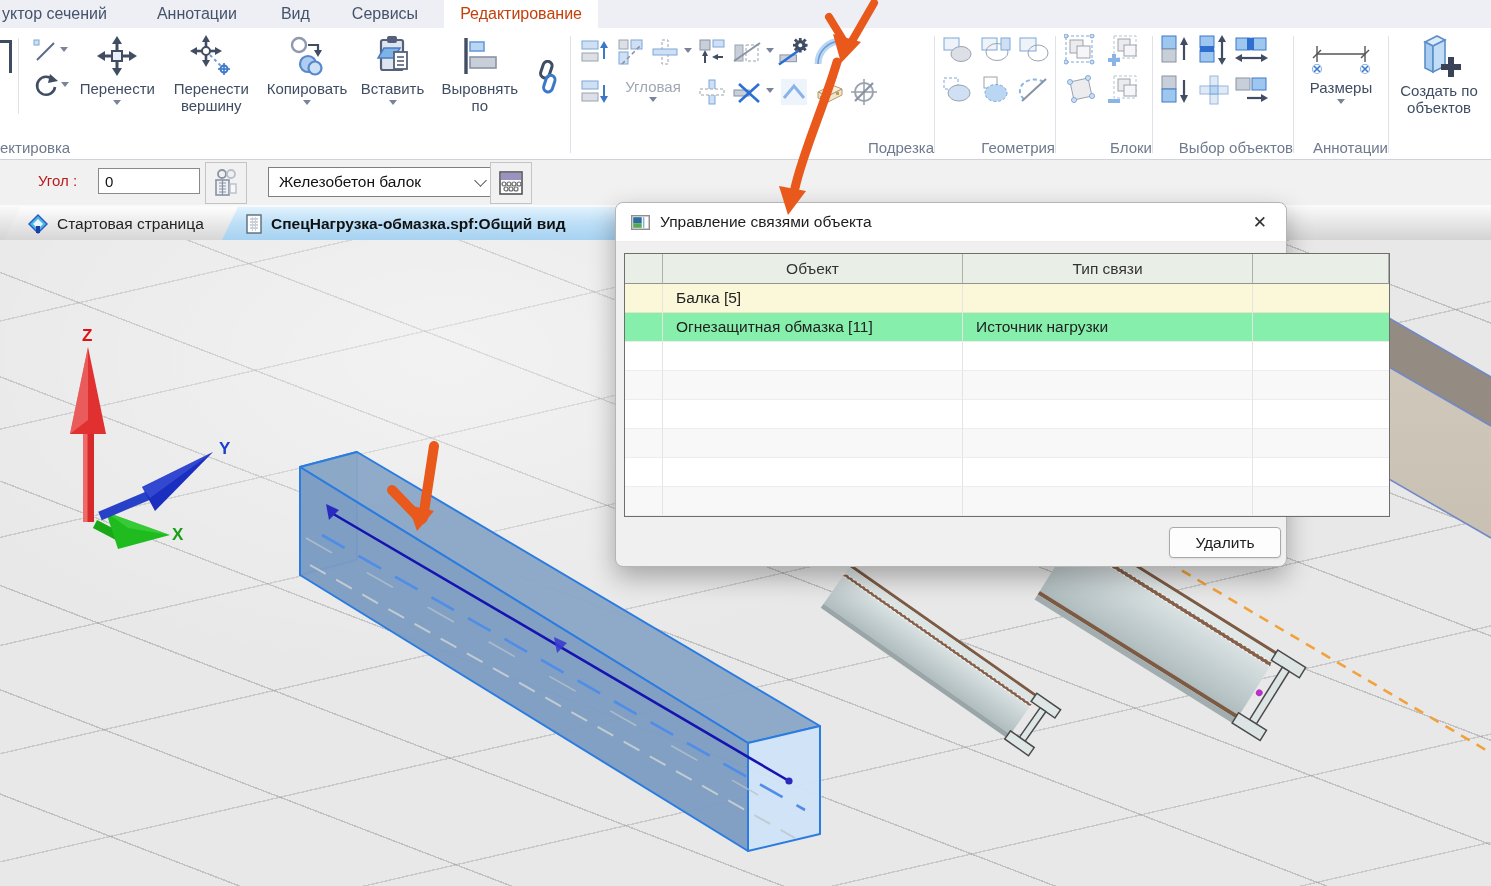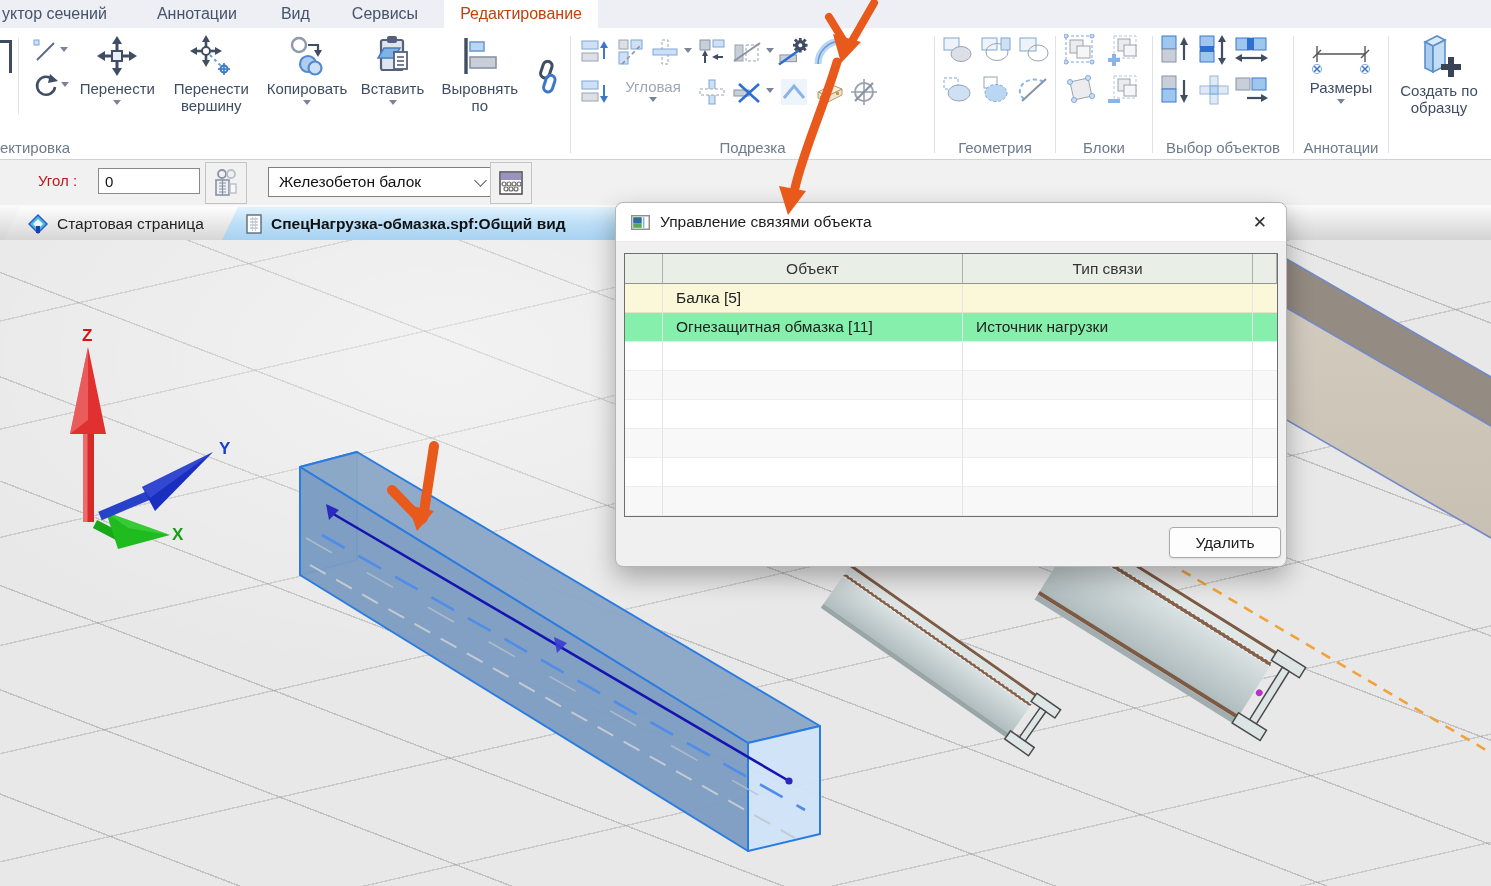--- a/index.html
+++ b/index.html
@@ -8,21 +8,21 @@
   
   .menubar{position:absolute;top:0;left:0;right:0;height:28px;background:#edeff5;
            display:flex;font-size:16px;color:#45536b}
   .mitem{padding:0 16px;display:flex;align-items:center;white-space:nowrap}
   .mitem.first{padding-left:2px}
   .mitem.active{background:#ffffff;color:#c2410c}
   
   .ribbon{position:absolute;top:28px;left:0;right:0;height:131px;background:#fff;
           border-bottom:1px solid #cfd2d9;display:flex;overflow:hidden}
   .rgroup{position:relative;height:100%;flex:0 0 auto}
-  .glabel{position:absolute;bottom:3px;left:0;width:100%;text-align:center;
+  .glabel{position:absolute;bottom:3px;left:0;width:100%;text-align:right;
           font-size:15px;color:#6e7a8d;white-space:nowrap}
   .glabel.left{text-align:left}
   .vsep{flex:0 0 1px;background:#dfe2e8;margin:8px 0 6px}
   .g1wrap{display:flex;padding-top:4px;align-items:flex-start}
   .bigbtn{display:flex;flex-direction:column;align-items:center;text-align:center;
           font-size:15px;color:#3f4d63;line-height:17px;cursor:default}
   .bigbtn .ic{height:48px;display:flex;align-items:center;justify-content:center}
   .crt{width:0;height:0;border:4px solid transparent;border-top:5px solid #7a8499;margin-top:3px}
   .crt.side{margin:0 0 0 2px;align-self:center}
   .smallcol{display:flex;flex-direction:column;gap:8px;padding-top:6px;width:52px;align-items:center}
@@ -64,21 +64,21 @@
     background:repeating-linear-gradient(180deg,transparent 0 104px,rgba(130,130,130,.30) 104px 105.4px)}
   .vignette{position:absolute;inset:0;pointer-events:none;
     background:radial-gradient(ellipse 900px 500px at 30% 18%,rgba(255,255,255,.45),rgba(255,255,255,0) 65%)}
   .scene{position:absolute;left:0;top:0}
   
   .dialog{position:absolute;left:615px;top:202px;width:670px;height:363px;background:#f0f0f0;
           border:1px solid #b5b5b5;border-radius:8px;box-shadow:0 10px 26px rgba(0,0,0,.30);z-index:20}
   .dtitle{height:38px;background:#fff;border-radius:8px 8px 0 0;display:flex;align-items:center;
           gap:10px;padding:0 15px;font-size:15.5px;color:#1c1c1c;border-bottom:1px solid #ececec}
   .dclose{margin-left:auto;font-size:17px;color:#333;line-height:1;padding:2px 4px;cursor:default}
-  .tbl{position:absolute;left:8px;top:50px;width:654px;border:1px solid #6e6e6e;background:#fff;
+  .tbl{position:absolute;left:8px;top:50px;width:766px;border:1px solid #6e6e6e;background:#fff;
        box-sizing:border-box}
   .trow{display:grid;grid-template-columns:38px 300px 290px 1fr;height:29px}
   .trow.hdr{height:30px}
   .c{display:flex;align-items:center;padding-left:13px;font-size:15.5px;color:#222;
      border-right:1px solid #e4e4e4;border-bottom:1px solid #ededed;overflow:hidden;white-space:nowrap}
   .c.last{border-right:none;padding-left:0}
   .hdr .c{justify-content:center;padding-left:0;background:#e9efe6;border-right:1px solid #aab2aa;
           border-bottom:1px solid #8f978f;color:#333}
   .row-y .c{background:#faf8d9;border-bottom:1px solid #e8e5c2}
   .row-y .c.obj{font-weight:normal}
@@ -472,21 +472,21 @@
     <div class="bigbtn" style="width:100%;padding-top:6px">
       <span class="ic">
           <svg width="52" height="52" viewBox="0 0 52 52">
         <polygon points="12,10 24,4 32,8 20,14" fill="#dcebfa" stroke="#5d8fc8" stroke-width="1.6"></polygon>
         <polygon points="12,10 20,14 20,40 12,36" fill="#a8cdf0" stroke="#5d8fc8" stroke-width="1.6"></polygon>
         <polygon points="20,14 32,8 32,34 20,40" fill="#c4ddf6" stroke="#5d8fc8" stroke-width="1.6"></polygon>
         <rect x="28" y="32" width="20" height="6" fill="#3a4356"></rect>
         <rect x="35" y="25" width="6" height="20" fill="#3a4356"></rect>
       </svg>
         </span>
-      <span>Создать по образцу</span>
+      <span>Создать по объектов</span>
     </div>
   </div>
 </div>
 
 <div class="ptoolbar">
   <span class="plabel">Угол :</span>
   <input class="pinput" value="0" style="">
   <div class="pbtn" style="left:205px">
     <svg width="30" height="30" viewBox="0 0 30 30">
       <circle cx="11" cy="6" r="4" fill="none" stroke="#8a93a3" stroke-width="1.8"></circle>

